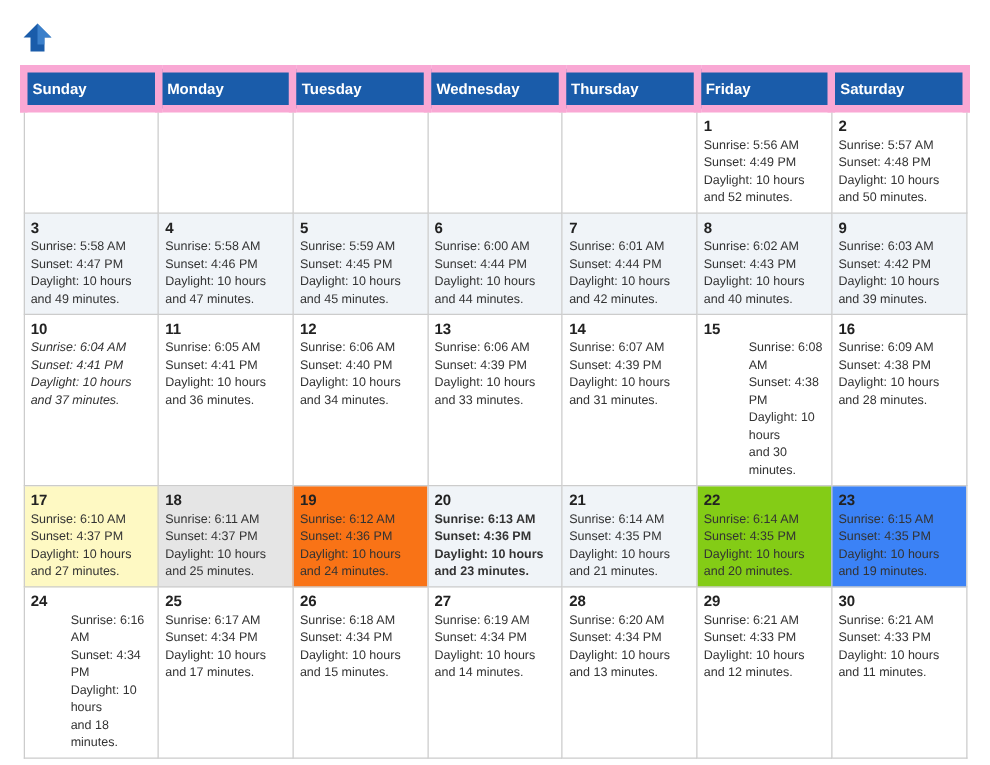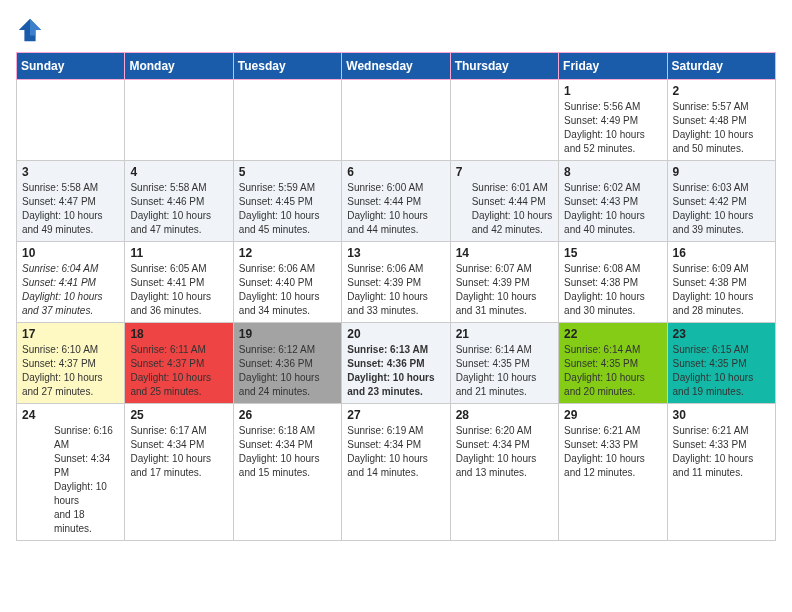--- a/index.html
+++ b/index.html
@@ -49,21 +49,21 @@
       border-collapse: collapse;
       font-size: 11px;
     }
     .calendar th {
       background: #1a5caa;
       color: #fff;
       padding: 6px 4px;
       text-align: left;
       font-size: 12px;
       font-weight: bold;
-      border: 1px solid #f9a8d4;
+      border: 6px solid #f9a8d4;
     }
     .calendar td {
       border: 1px solid #ccc;
       vertical-align: top;
       padding: 4px 5px;
       width: calc(100% / 7);
       min-height: 80px;
       background: #fff;
     }
     .calendar tr:nth-child(even) td {
@@ -165,21 +165,21 @@
         </td>
         <td style="background: rgb(240, 244, 248);">
           <div class="day-number">6</div>
           <div class="day-info" style="white-space: pre-line;">Sunrise: 6:00 AM
 Sunset: 4:44 PM
 Daylight: 10 hours
 and 44 minutes.</div>
         </td>
         <td style="background: rgb(240, 244, 248);">
           <div class="day-number">7</div>
-          <div class="day-info" style="white-space: pre-line; margin-left: 16px;">Sunrise: 6:01 AM
+          <div class="day-info" style="white-space: pre-line;">Sunrise: 6:01 AM
 Sunset: 4:44 PM
 Daylight: 10 hours
 and 42 minutes.</div>
         </td>
         <td style="background: rgb(240, 244, 248);">
           <div class="day-number">8</div>
           <div class="day-info" style="white-space: pre-line;">Sunrise: 6:02 AM
 Sunset: 4:43 PM
 Daylight: 10 hours
 and 40 minutes.</div>
@@ -223,49 +223,49 @@
         </td>
         <td>
           <div class="day-number">14</div>
           <div class="day-info" style="white-space: pre-line;">Sunrise: 6:07 AM
 Sunset: 4:39 PM
 Daylight: 10 hours
 and 31 minutes.</div>
         </td>
         <td>
           <div class="day-number">15</div>
-          <div class="day-info" style="white-space: pre-line;">Sunrise: 6:08 AM
+          <div class="day-info" style="white-space: pre-line; margin-left: 36px;">Sunrise: 6:08 AM
 Sunset: 4:38 PM
 Daylight: 10 hours
 and 30 minutes.</div>
         </td>
         <td>
           <div class="day-number">16</div>
           <div class="day-info" style="white-space: pre-line;">Sunrise: 6:09 AM
 Sunset: 4:38 PM
 Daylight: 10 hours
 and 28 minutes.</div>
         </td>
       </tr>
       <tr>
         <td style="background: #fef9c3;">
           <div class="day-number">17</div>
           <div class="day-info" style="white-space: pre-line;">Sunrise: 6:10 AM
 Sunset: 4:37 PM
 Daylight: 10 hours
 and 27 minutes.</div>
         </td>
-        <td style="background: #ef4444;">
+        <td style="background: #e5e5e5;">
           <div class="day-number">18</div>
           <div class="day-info" style="white-space: pre-line;">Sunrise: 6:11 AM
 Sunset: 4:37 PM
 Daylight: 10 hours
 and 25 minutes.</div>
         </td>
-        <td style="background: #a3a3a3;">
+        <td style="background: #f97316;">
           <div class="day-number">19</div>
           <div class="day-info" style="white-space: pre-line;">Sunrise: 6:12 AM
 Sunset: 4:36 PM
 Daylight: 10 hours
 and 24 minutes.</div>
         </td>
         <td style="background: rgb(240, 244, 248);">
           <div class="day-number">20</div>
           <div class="day-info" style="white-space: pre-line; font-weight: bold;">Sunrise: 6:13 AM
 Sunset: 4:36 PM
@@ -279,21 +279,21 @@
 Daylight: 10 hours
 and 21 minutes.</div>
         </td>
         <td style="background: #84cc16;">
           <div class="day-number">22</div>
           <div class="day-info" style="white-space: pre-line;">Sunrise: 6:14 AM
 Sunset: 4:35 PM
 Daylight: 10 hours
 and 20 minutes.</div>
         </td>
-        <td style="background: #14b8a6;">
+        <td style="background: #3b82f6;">
           <div class="day-number">23</div>
           <div class="day-info" style="white-space: pre-line;">Sunrise: 6:15 AM
 Sunset: 4:35 PM
 Daylight: 10 hours
 and 19 minutes.</div>
         </td>
       </tr>
       <tr>
         <td>
           <div class="day-number">24</div>

